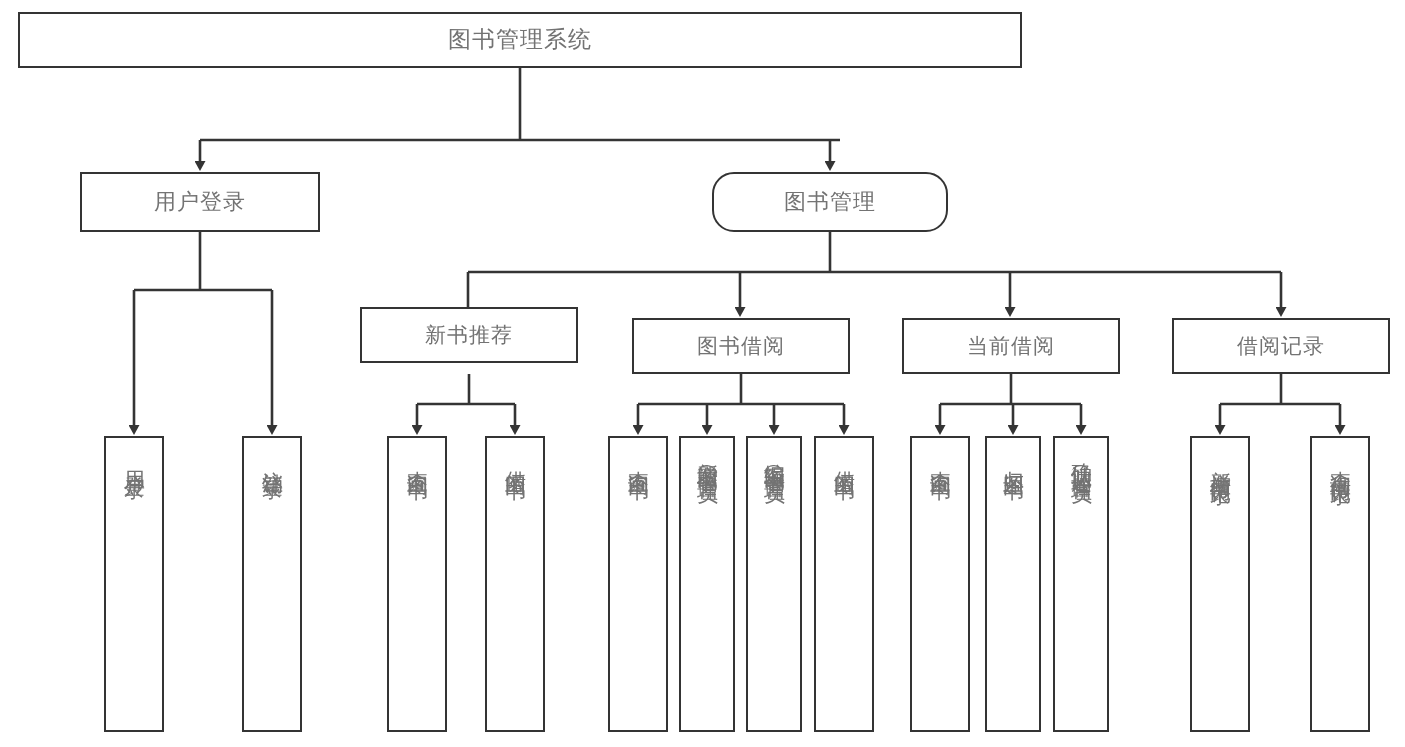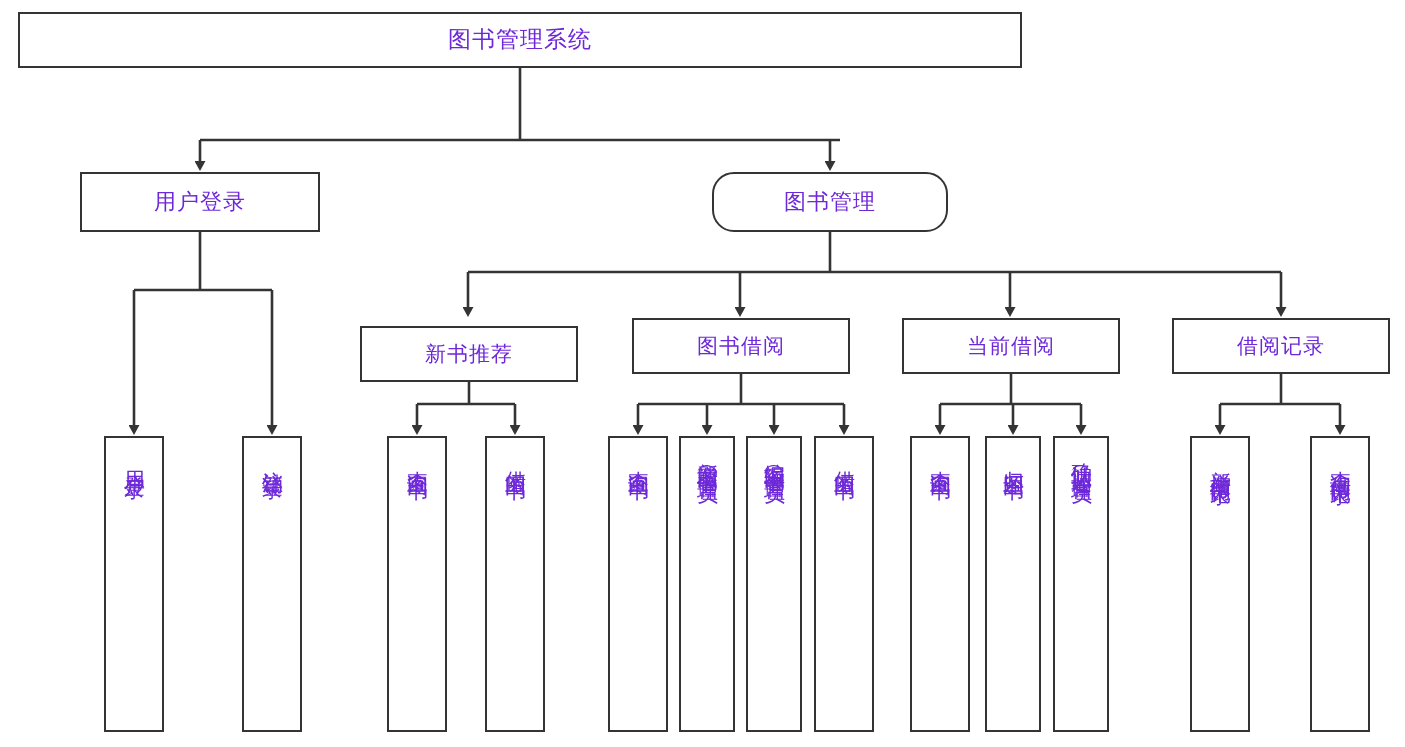--- a/index.html
+++ b/index.html
@@ -26,21 +26,21 @@
     pointer-events: none;
   }
   .node {
     position: absolute;
     box-sizing: border-box;
     background: #ffffff;
     border: 2px solid #343434;
     display: flex;
     align-items: center;
     justify-content: center;
-    color: #6d28d9;
+    color: #737373;
     line-height: 1.18;
     font-family: Liberation Serif, serif;
   }
   .node.root {
     font-size: 23px;
   }
   .node.level2 {
     font-size: 22px;
   }
   .node.level3 {
@@ -131,21 +131,21 @@
     <span class="htext">图书管理系统</span>
   </div>
 
   <div class="node level2" style="left:80px; top:172px; width:240px; height:60px;">
     <span class="htext">用户登录</span>
   </div>
   <div class="node level2" style="left:712px; top:172px; width:236px; height:60px;border-radius:22px;">
     <span class="htext">图书管理</span>
   </div>
 
-  <div class="node level3" style="left:360px; top:326px; width:218px; height:56px;">
+  <div class="node level3" style="left:360px; top:307px; width:218px; height:56px;">
     <span class="htext">新书推荐</span>
   </div>
   <div class="node level3" style="left:902px; top:318px; width:218px; height:56px;">
     <span class="htext">当前借阅</span>
   </div>
   <div class="node level3" style="left:632px; top:318px; width:218px; height:56px;">
     <span class="htext">图书借阅</span>
   </div>
   <div class="node level3" style="left:1172px; top:318px; width:218px; height:56px;">
     <span class="htext">借阅记录</span>

